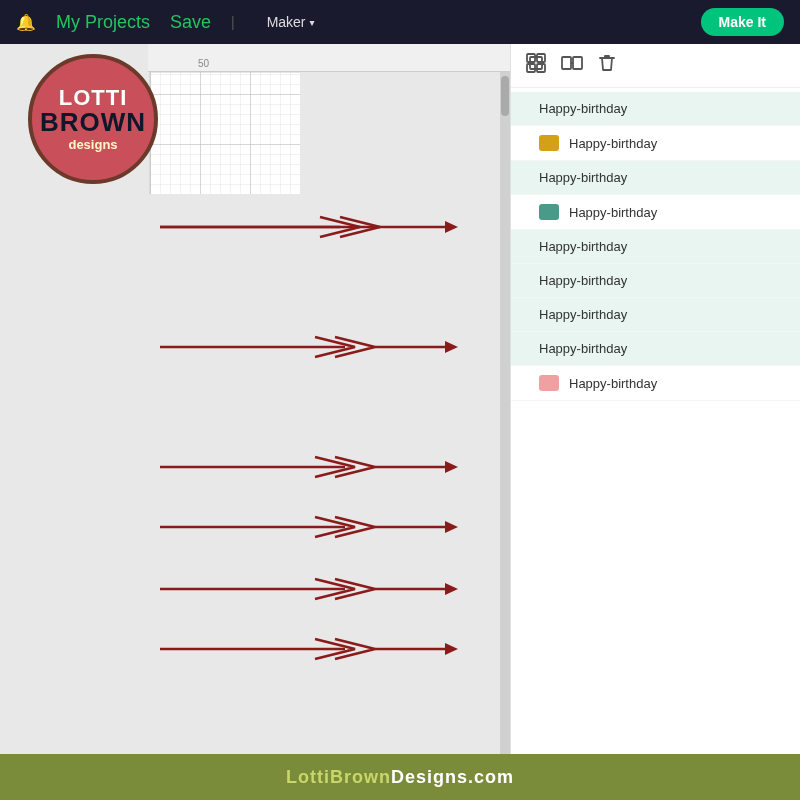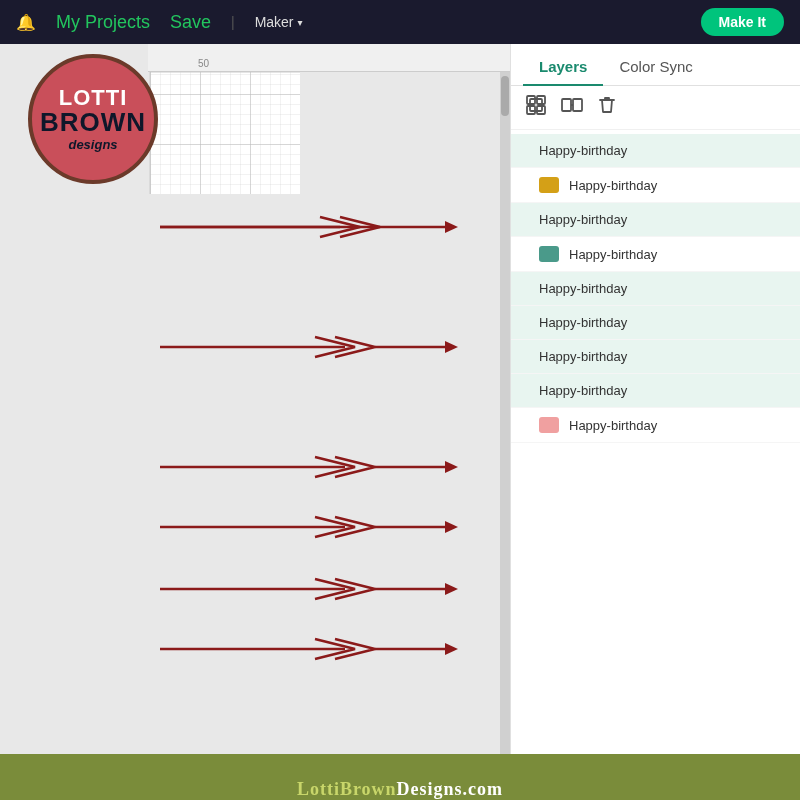--- a/index.html
+++ b/index.html
@@ -10,21 +10,21 @@
       height: 44px;
       background: #1a1a2e;
       display: flex;
       align-items: center;
       padding: 0 16px;
       gap: 20px;
     }
     .nav-bell { color: #ccc; font-size: 16px; }
     .nav-link { color: #22c55e; font-size: 18px; cursor: pointer; }
     .nav-sep { color: #555; font-size: 14px; }
-    .nav-maker { color: #ddd; font-size: 14px; cursor: pointer; display: flex; align-items: center; gap: 4px; }
+    .nav-maker { color: #ddd; font-size: 14px; cursor: pointer; display: flex; align-items: center; gap: 4px; margin-left: 12px; }
     .nav-maker-arrow { font-size: 10px; }
     .nav-spacer { flex: 1; }
     .make-it-btn {
       background: #00c47c;
       color: #fff;
       border: none;
       border-radius: 20px;
       padding: 6px 18px;
       font-size: 14px;
       font-weight: 600;
@@ -56,21 +56,21 @@
       background: #c94f5a;
       display: flex;
       flex-direction: column;
       align-items: center;
       justify-content: center;
       border: 4px solid #6b3a2a;
       z-index: 10;
     }
     .logo-text-lotti { color: #fff; font-size: 22px; font-weight: 900; line-height: 1; letter-spacing: 1px; }
     .logo-text-brown { color: #0f172a; font-size: 26px; font-weight: 700; line-height: 1; letter-spacing: 1px; }
-    .logo-text-designs { color: #0f172a; font-size: 13px; font-style: italic; font-weight: 600; margin-top: 2px; }
+    .logo-text-designs { color: #fef9c3; font-size: 13px; font-weight: 600; margin-top: 2px; }
 
     
     .canvas-grid {
       position: absolute;
       top: 0; left: 0; right: 0; bottom: 0;
     }
 
     
     .ruler-top {
       position: absolute;
@@ -191,23 +191,22 @@
       margin-right: 10px;
       flex-shrink: 0;
     }
     .layer-name { flex: 1; }
 
     
     .footer {
       height: 46px;
       background: #7a8c3a;
       display: flex;
-      align-items: flex-end;
+      align-items: center;
       justify-content: center;
-      font-family: Liberation Serif, serif;
     }
     .footer-text {
       color: #fff;
       font-size: 18px;
       font-weight: 600;
       letter-spacing: 1px;
     }
     .footer-text span { color: #c8d66a; }
   </style>
 </head>
@@ -296,24 +295,20 @@
       <line x1="160" y1="605" x2="345" y2="605" stroke="#8b1a1a" stroke-width="2.5"></line>
       <polyline points="315,595 355,605 315,615" fill="none" stroke="#8b1a1a" stroke-width="2.5"></polyline>
       <polyline points="335,595 375,605 335,615" fill="none" stroke="#8b1a1a" stroke-width="2.5"></polyline>
       <line x1="375" y1="605" x2="445" y2="605" stroke="#8b1a1a" stroke-width="2.5"></line>
       <polygon points="445,599 458,605 445,611" fill="#8b1a1a"></polygon>
     </svg>
   </div>
 
   <div class="right-panel">
 
-    <div class="panel-tabs">
-      <div class="panel-tab active">Layers</div>
-      <div class="panel-tab">Color Sync</div>
-    </div>
 
     <div class="panel-toolbar">
       <span class="toolbar-icon" title="Group">
         <svg width="22" height="22" viewBox="0 0 22 22" fill="none" xmlns="http://www.w3.org/2000/svg">
           <rect x="2" y="2" width="8" height="8" rx="1" stroke="#555" stroke-width="1.8" fill="none"></rect>
           <rect x="12" y="2" width="8" height="8" rx="1" stroke="#555" stroke-width="1.8" fill="none"></rect>
           <rect x="2" y="12" width="8" height="8" rx="1" stroke="#555" stroke-width="1.8" fill="none"></rect>
           <rect x="12" y="12" width="8" height="8" rx="1" stroke="#555" stroke-width="1.8" fill="none"></rect>
           <rect x="5" y="5" width="12" height="12" rx="1" stroke="#555" stroke-width="1.8" fill="none"></rect>
         </svg>

